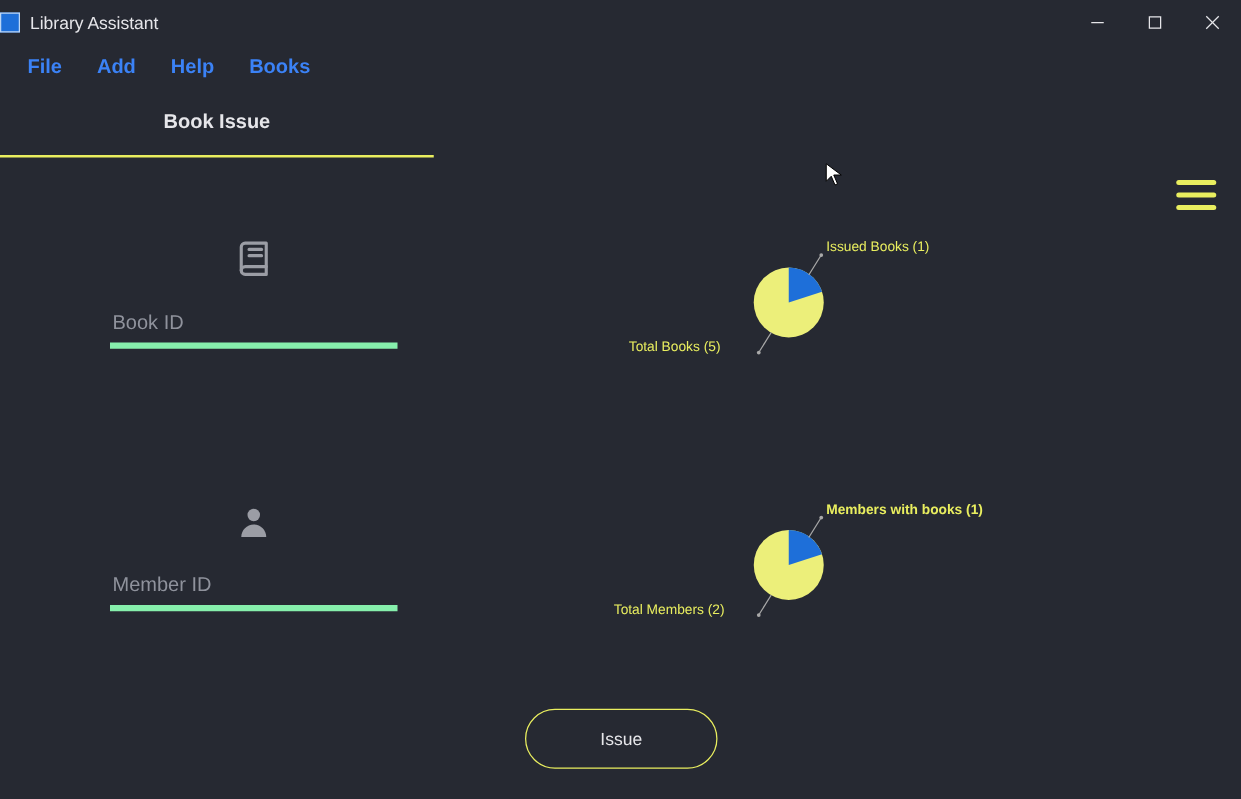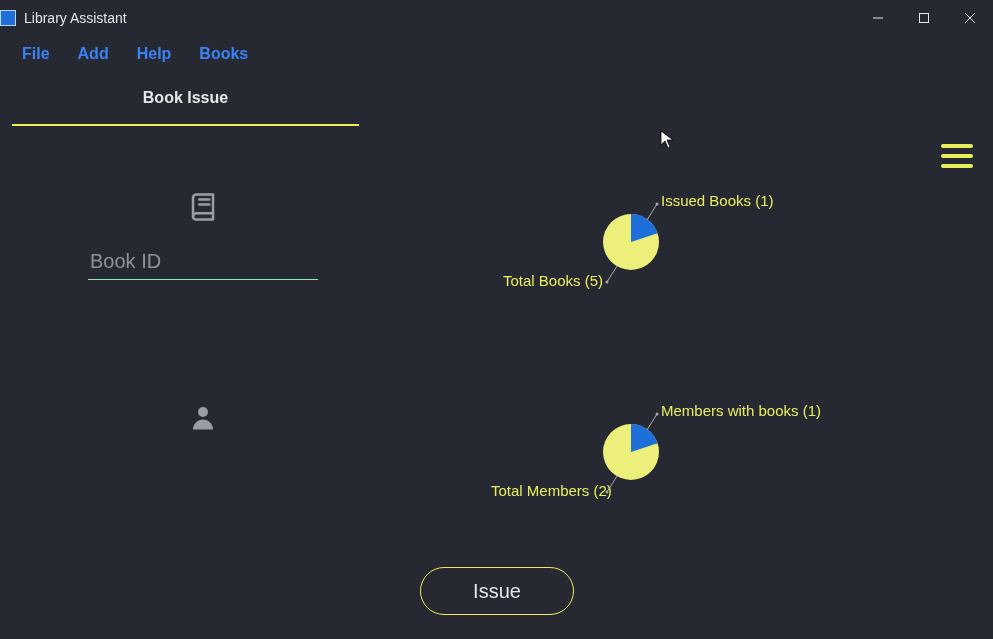--- a/index.html
+++ b/index.html
@@ -52,21 +52,20 @@
     font-size: 16px;
     color: #3b82f6;
     cursor: default;
     font-weight: bold;
   }
 
   
   .tabs {
     display: flex;
     height: 54px;
-    margin-left: 12px;
   }
   .tab {
     flex: 0 0 347px;
     display: flex;
     align-items: center;
     justify-content: center;
     font-size: 16px;
     font-weight: 600;
     color: #e6e6ea;
     border-bottom: 2px solid transparent;
@@ -109,57 +108,57 @@
   .form-block.book { top: 66px; }
   .form-block.member { top: 276px; }
   .form-block .icon-slot {
     color: #9b9da5;
     margin-bottom: 22px;
     display:flex; justify-content:center;
   }
   .text-input {
     width: 230px;
     border: none;
-    border-bottom: 1px solid #86efac;
+    border-bottom: 5px solid #86efac;
     background: transparent;
     color: #e6e6ea;
-    font-size: 20px;
+    font-size: 16px;
     padding: 6px 2px;
     outline: none;
   }
   .text-input::placeholder { color: #8f929c; }
 
   
   .pie-block {
     position: absolute;
     left: 465px;
     width: 430px;
   }
   .pie-block.books { top: 60px; }
   .pie-block.members { top: 270px; }
   .pie-block svg { display:block; }
   .pie-label {
     position: absolute;
     color: #e9ee5f;
-    font-size: 15px;
+    font-size: 11px;
     white-space: nowrap;
   }
 
   
   .issue-btn {
     position: absolute;
     left: 420px;
     bottom: 24px;
     width: 154px;
     height: 48px;
     border: 1px solid #e9ee5f;
     border-radius: 24px;
     background: transparent;
     color: #e6e6ea;
-    font-size: 20px;
+    font-size: 14px;
     display:flex; align-items:center; justify-content:center;
     cursor:pointer;
   }
 
   .cursor {
     position:absolute;
     top: 4px; left: 660px;
     pointer-events:none;
   }
 </style>
@@ -227,20 +226,21 @@
     <input class="text-input" type="text" placeholder="Book ID" style="">
   </div>
 
   <div class="form-block member">
     <div class="icon-slot">
       <svg width="30" height="30" viewBox="0 0 24 24" fill="#9b9da5">
         <circle cx="12" cy="8" r="4"></circle>
         <path d="M4 22c0-4.4 3.6-8 8-8s8 3.6 8 8"></path>
       </svg>
     </div>
+    <input class="text-input" type="text" placeholder="Member ID" style="">
   </div>
 
   <div class="pie-block books">
     <svg width="430" height="140">
 
       <circle cx="166" cy="56" r="28" fill="#ecef7a"></circle>
 
       <path d="M166 56 L166 28 A28 28 0 0 1 192.6 47.3 Z" fill="#1e6fd9"></path>
 
       <line x1="182" y1="34" x2="192" y2="18" stroke="#a9a9a9" stroke-width="1"></line>
@@ -255,19 +255,19 @@
 
   <div class="pie-block members">
     <svg width="430" height="140">
       <circle cx="166" cy="56" r="28" fill="#ecef7a"></circle>
       <path d="M166 56 L166 28 A28 28 0 0 1 192.6 47.3 Z" fill="#1e6fd9"></path>
       <line x1="182" y1="34" x2="192" y2="18" stroke="#a9a9a9" stroke-width="1"></line>
       <circle cx="192" cy="18" r="1.5" fill="#a9a9a9"></circle>
       <line x1="152" y1="80" x2="142" y2="96" stroke="#a9a9a9" stroke-width="1"></line>
       <circle cx="142" cy="96" r="1.5" fill="#a9a9a9"></circle>
     </svg>
-    <div class="pie-label" style="left:196px; top:6px;">Members with books (1)</div>
+    <div class="pie-label" style="left:196px; top:6px;font-weight:bold;">Members with books (1)</div>
     <div class="pie-label" style="left:26px; top:86px;">Total Members (2)</div>
   </div>
 
   <button class="issue-btn">Issue</button>
 
 </div>
 
 </body></html>

